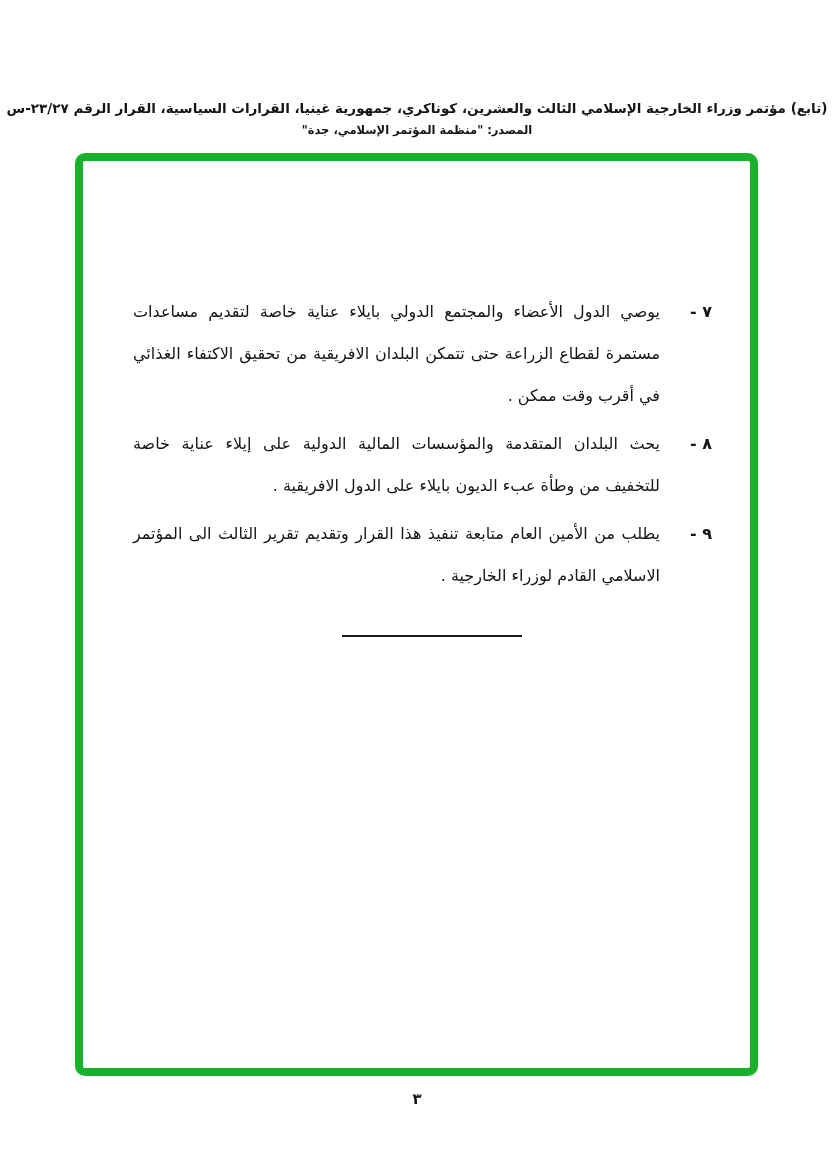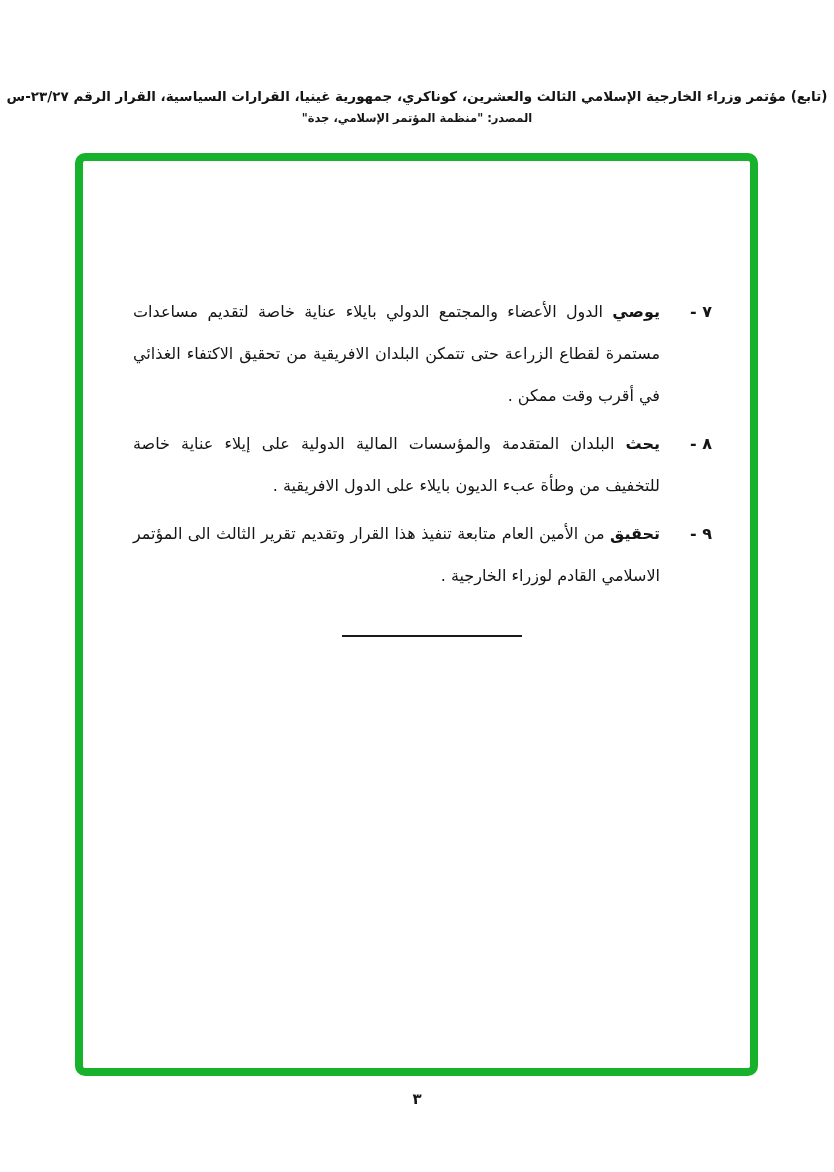--- a/index.html
+++ b/index.html
@@ -7,21 +7,21 @@
     width: 834px;
     height: 1172px;
     position: relative;
     background: #ffffff;
     font-family: "DejaVu Sans", sans-serif;
     color: #151515;
     overflow: hidden;
   }
   .header {
     position: absolute;
-    top: 4px; left: 0; right: 0;
+    top: 16px; left: 0; right: 0;
     text-align: center;
     direction: rtl;
   }
   .header-line1 {
     margin-top: 84px;
     font-size: 13.5px;
     font-weight: bold;
     letter-spacing: 0;
     white-space: nowrap;
   }
@@ -53,21 +53,21 @@
     margin: 0 0 6px 0;
   }
   .res-item .marker {
     position: absolute;
     right: 0;
     top: 0;
     font-weight: bold;
     white-space: nowrap;
   }
   .res-item .lead {
-    font-weight: bold;
+    font-weight: normal;
   }
   .divider {
     width: 180px;
     height: 2px;
     background: #1a1a1a;
     margin: 38px auto 0 auto;
     transform: translateX(9px);
   }
   .page-number {
     position: absolute;
@@ -97,21 +97,21 @@
     </div>
 
     <div class="res-item">
       <span class="marker">٨ -</span>
       <span class="lead">يحث</span>
       <span>البلدان المتقدمة والمؤسسات المالية الدولية على إيلاء عناية خاصة للتخفيف من وطأة عبء الديون بايلاء على الدول الافريقية .</span>
     </div>
 
     <div class="res-item">
       <span class="marker">٩ -</span>
-      <span class="lead">تحقيق</span>
+      <span class="lead">يطلب</span>
       <span>من الأمين العام متابعة تنفيذ هذا القرار وتقديم تقرير الثالث الى المؤتمر الاسلامي القادم لوزراء الخارجية .</span>
     </div>
 
     <div class="divider"></div>
 
   </div>
 </div>
 
 <div class="page-number">٣</div>
 

